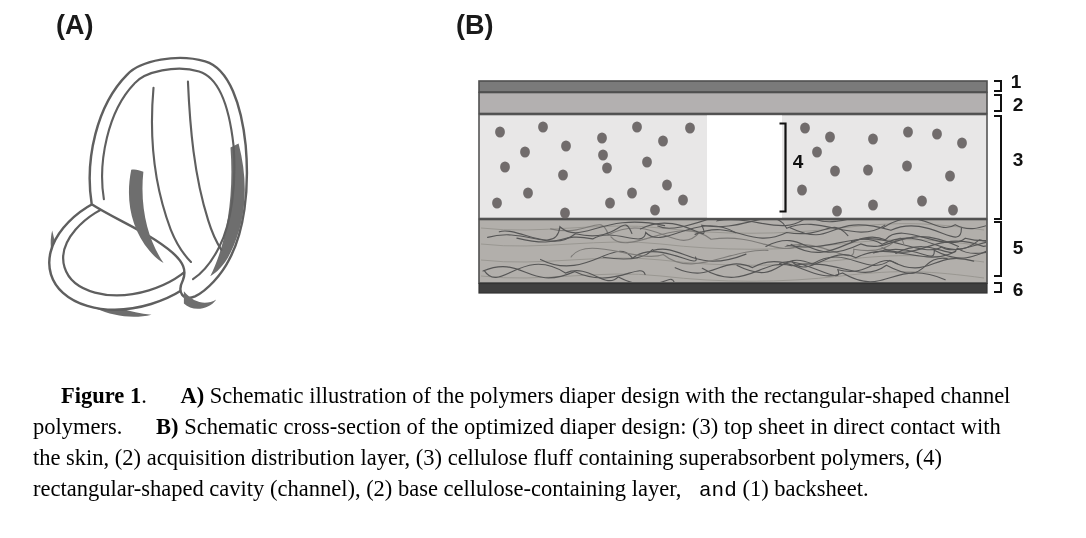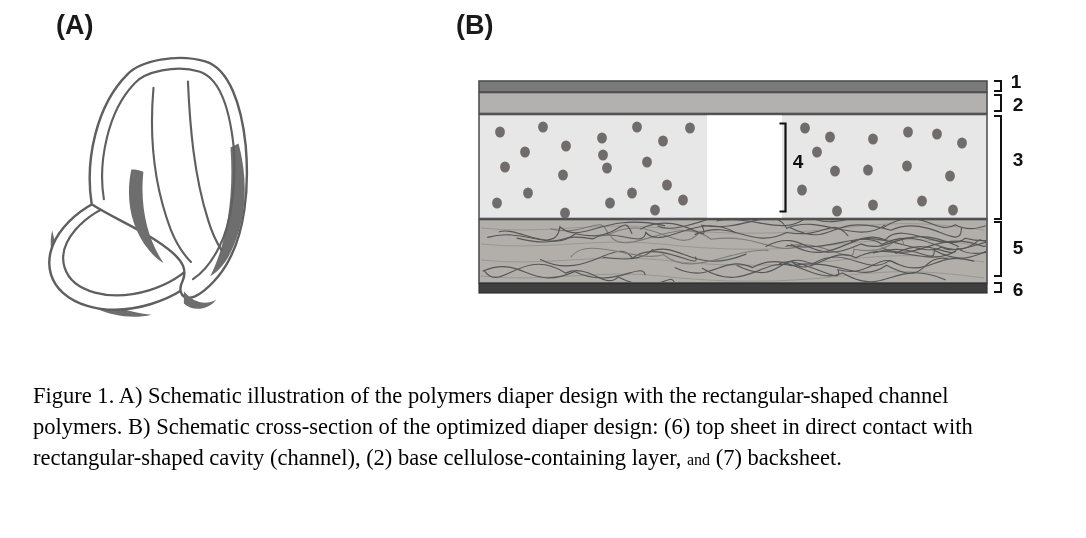--- a/index.html
+++ b/index.html
@@ -8,22 +8,22 @@
   .panel-label{position:absolute;font-family:"Liberation Sans",sans-serif;
                font-weight:bold;font-size:27px;color:#1a1a1a;}
   #label-a{left:56px;top:10px;}
   #label-b{left:456px;top:10px;}
   #svg-a{position:absolute;left:36px;top:50px;}
   #svg-b{position:absolute;left:478px;top:66px;}
   #caption{position:absolute;left:33px;top:380px;width:1040px;
            font-family:"Liberation Serif",serif;font-size:22.5px;color:#000;
            line-height:31px;}
   #caption .cap-line{white-space:nowrap;}
-  #caption .b{font-weight:normal;}
-  #caption .sans{font-family:Liberation Serif, serif;font-size:16px;}
+  #caption .b{font-weight:bold;margin-left:28px;}
+  #caption .sans{font-family:Liberation Mono, monospace;font-size:21px;margin-left:12px;}
   .bn{font-family:"Liberation Sans",sans-serif;font-weight:bold;}
 </style>
 </head>
 <body>
 
 <div id="page">
 
   <div id="label-a" class="panel-label">(A)</div>
 
   <div id="label-b" class="panel-label">(B)</div>
@@ -161,17 +161,18 @@
 
     <text class="bn" x="538" y="8" font-size="19" text-anchor="middle" fill="#111111">1</text>
     <text class="bn" x="540" y="31" font-size="19" text-anchor="middle" fill="#111111">2</text>
     <text class="bn" x="540" y="86" font-size="19" text-anchor="middle" fill="#111111">3</text>
     <text class="bn" x="540" y="174" font-size="19" text-anchor="middle" fill="#111111">5</text>
     <text class="bn" x="540" y="216" font-size="19" text-anchor="middle" fill="#111111">6</text>
   </svg>
 
   <div id="caption">
       <div class="cap-line"><span class="b">Figure 1</span><span>. </span><span class="b">A)</span><span> Schematic illustration of the polymers diaper design with the rectangular-shaped channel</span></div>
-      <div class="cap-line"><span>polymers. </span><span class="b">B)</span><span> Schematic cross-section of the optimized diaper design: (6) top sheet in direct contact with</span></div>
-      <div class="cap-line"><span>rectangular-shaped cavity (channel), (2) base cellulose-containing layer, </span><span class="sans">and</span><span> (7) backsheet.</span></div>
+      <div class="cap-line"><span>polymers. </span><span class="b">B)</span><span> Schematic cross-section of the optimized diaper design: (3) top sheet in direct contact with</span></div>
+      <div class="cap-line"><span>the skin, (2) acquisition distribution layer, (3) cellulose fluff containing superabsorbent polymers, (4)</span></div>
+      <div class="cap-line"><span>rectangular-shaped cavity (channel), (2) base cellulose-containing layer, </span><span class="sans">and</span><span> (1) backsheet.</span></div>
     </div>
 
 </div>
 
 </body></html>

